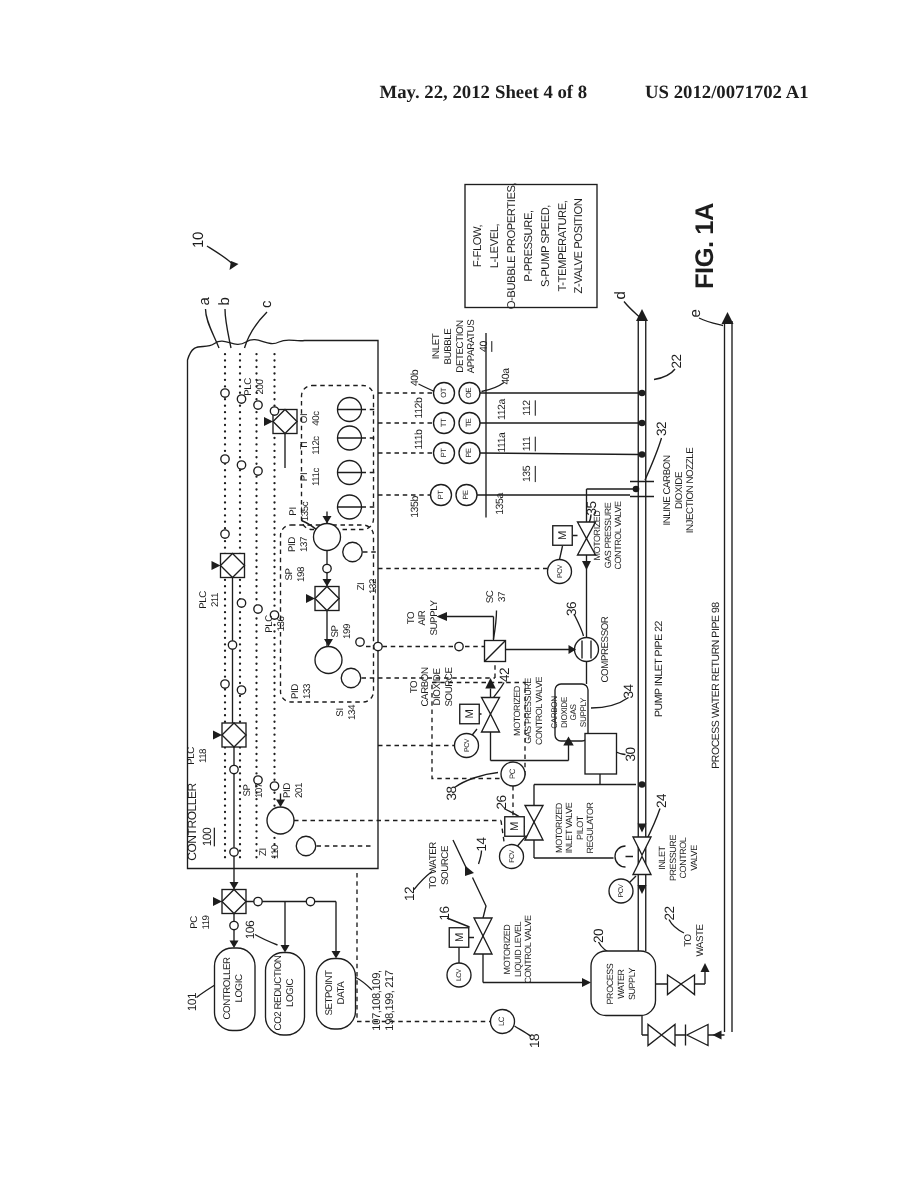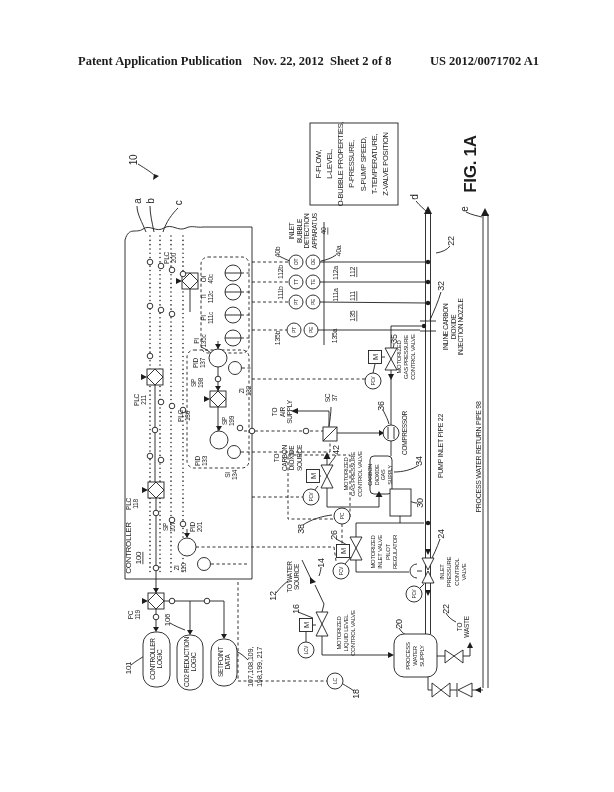--- a/index.html
+++ b/index.html
@@ -7,23 +7,22 @@
         font-family:"Liberation Sans",sans-serif;}
   .hdr{position:absolute;top:54px;font-family:"Liberation Serif",serif;font-weight:bold;
        font-size:12.5px;color:#1d1d1d;white-space:nowrap;}
   #fig-svg{position:absolute;left:0;top:0;}
   #fig-svg text{font-family:"Liberation Sans",sans-serif;letter-spacing:-0.3px;}
 </style>
 </head>
 <body>
 
 <div class="page">
-  <span class="hdr" style="left:78px">Patent Application Publication</span>
-  <span class="hdr" style="left:253px">Nov. 22, 2012</span>
-  <span class="hdr" style="left:330px">Sheet 2 of 8</span>
+  <span class="hdr" style="left:253px">May. 22, 2012</span>
+  <span class="hdr" style="left:330px">Sheet 4 of 8</span>
   <span class="hdr" style="left:430px">US 2012/0071702 A1</span>
 
   <svg id="fig-svg" viewBox="0 0 614 792" width="614" height="792">
     <g stroke="#1d1d1d" stroke-width="0.9" fill="none">
       <rect x="310" y="123" width="88" height="82"></rect>
       <path d="M125,579 L125,240 C129,226 136,234 143,229 C150,224 156,233 164,228 C172,223 178,232 186,228 C192,225 197,228 203,227 L252,227 L252,579 Z"></path>
       <rect x="201" y="257" width="48" height="96" rx="7" stroke-dasharray="3,2.5"></rect>
       <rect x="187" y="350" width="62" height="118" rx="7" stroke-dasharray="3,2.5"></rect>
       <rect x="288" y="455" width="62" height="64" stroke-dasharray="3,2.5"></rect>
       <g stroke-dasharray="0.1,4.2" stroke-linecap="round" stroke-width="1.5">

